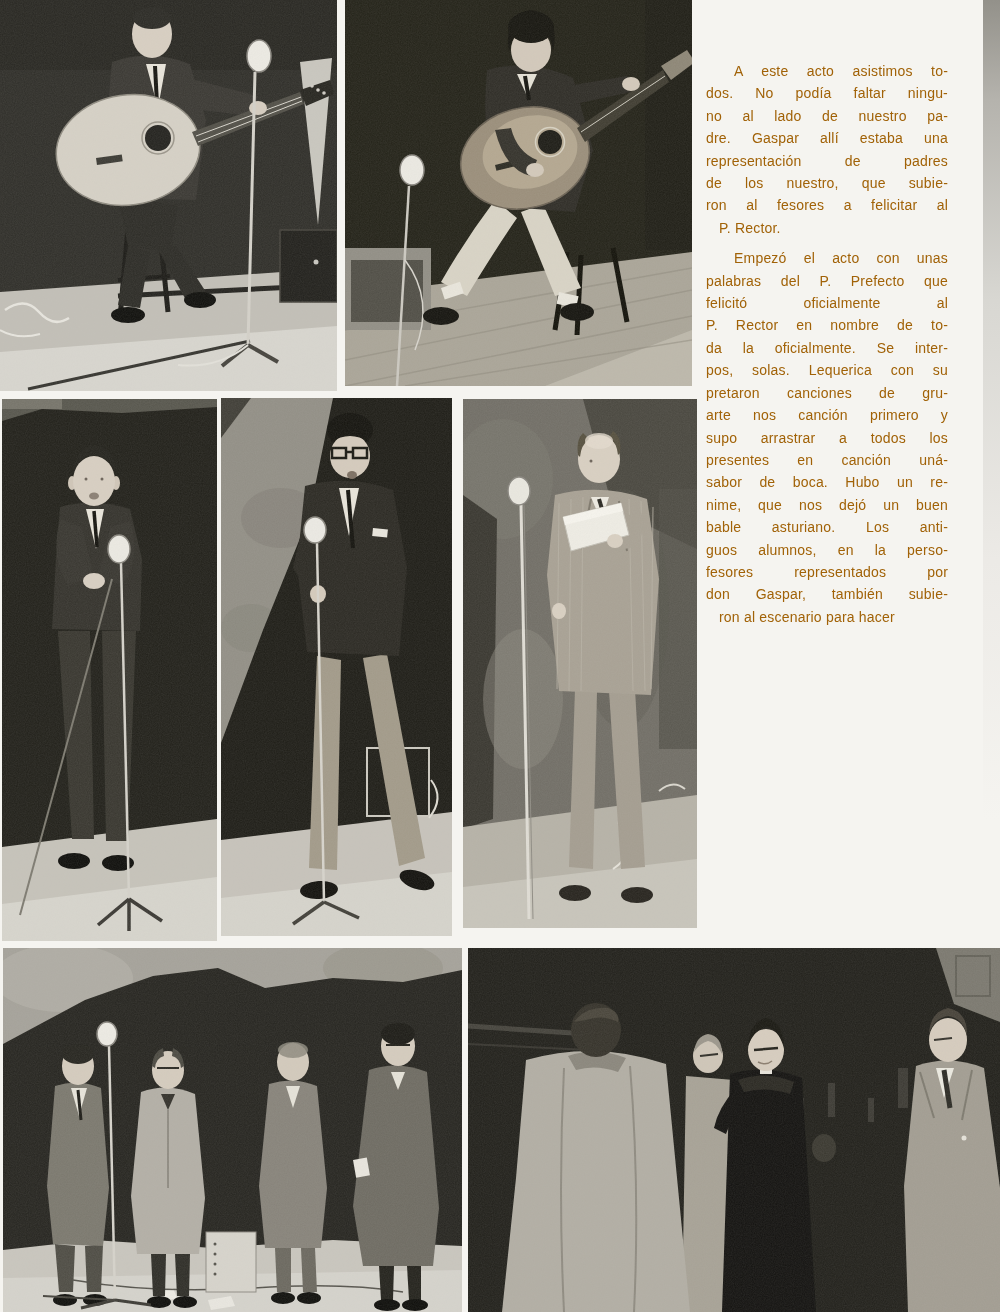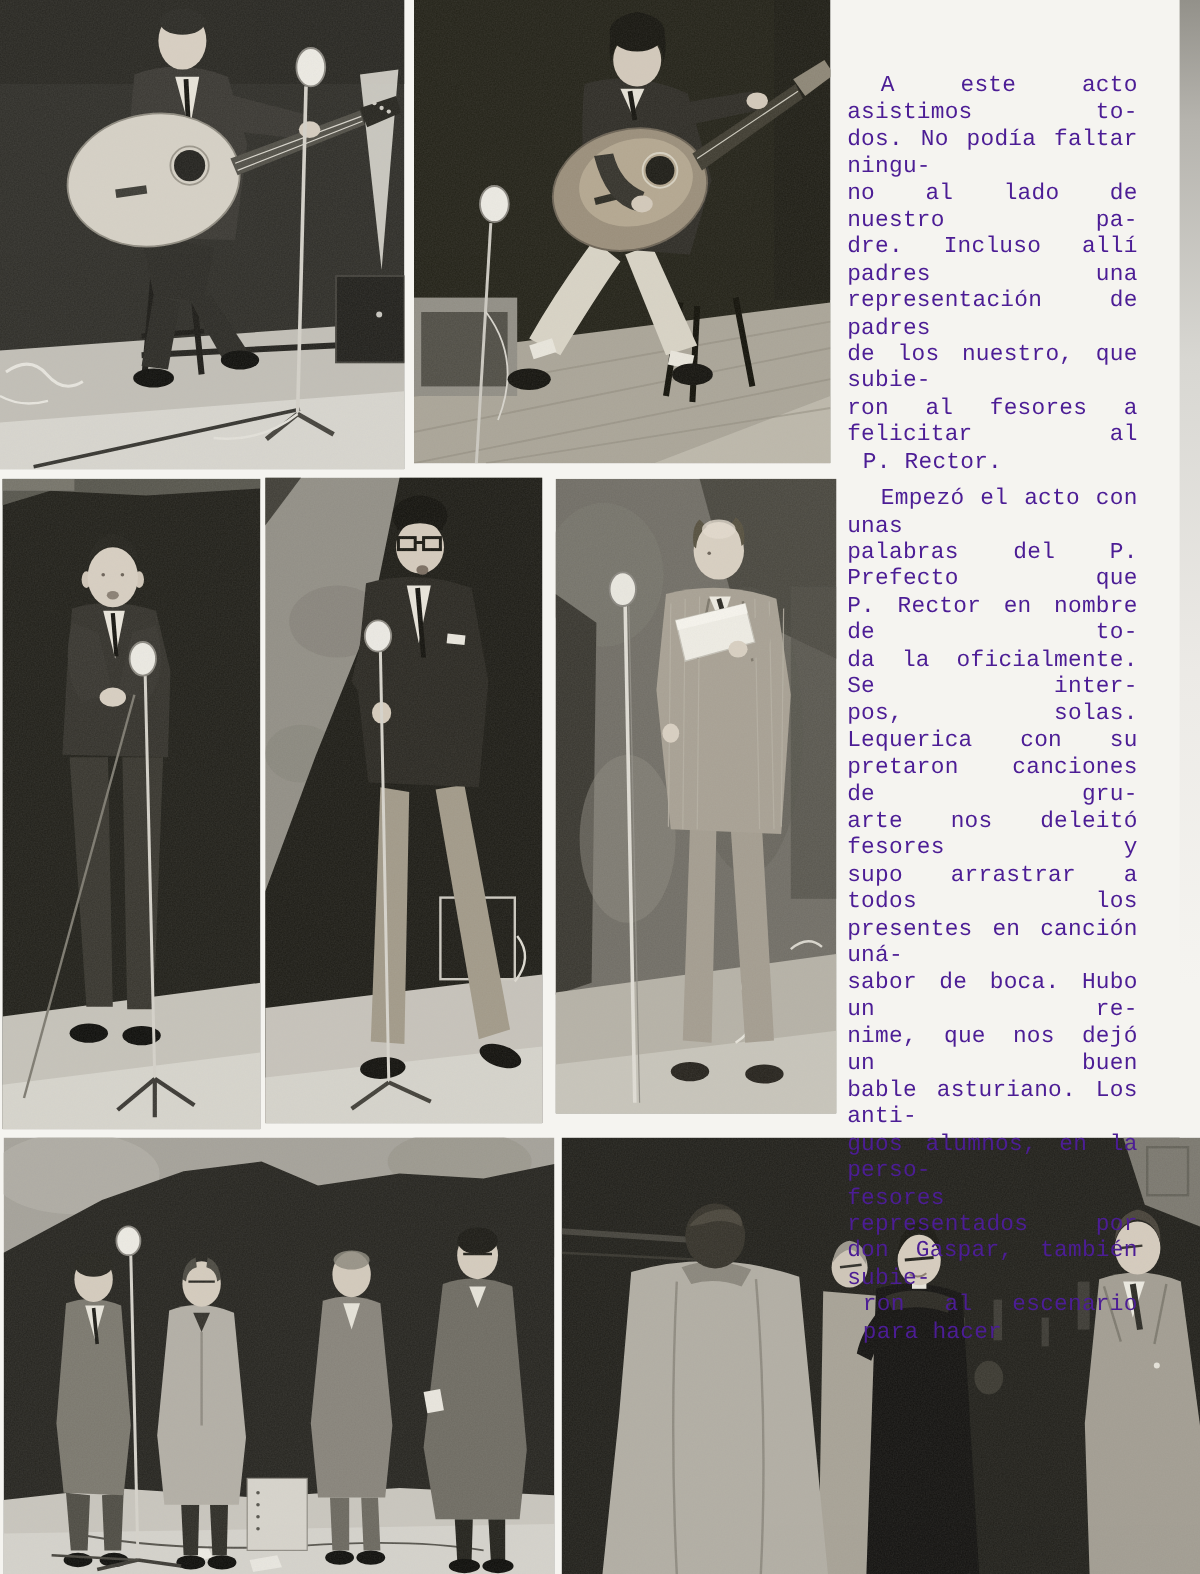--- a/index.html
+++ b/index.html
@@ -19,21 +19,21 @@
   #ph-bottom-left{left:3px; top:948px;width:459px;height:364px;}
   #ph-bottom-right{left:468px;top:948px;width:532px;height:364px;}
   
   .gutter{
     position:absolute;left:983px;top:0;width:17px;height:948px;
     background:linear-gradient(180deg,#93918a 0px,#b5b3ad 100px,#d8d7d2 300px,#eceae6 560px,#f5f4f0 820px);
   }
   
   .copy{
     position:absolute;left:706px;top:60px;width:242px;
-    color:#4c1d95;font-size:19px;line-height:22.4px;letter-spacing:0.2px;font-family:Liberation Mono, monospace;
+    color:#a16207;font-size:14px;line-height:22.4px;letter-spacing:0.2px;
   }
   .copy .para{margin:0 0 8px 0;}
   .copy .tl{text-align:justify;text-align-last:justify;white-space:normal;}
   .copy .ind{text-indent:28px;}
   .copy .end{text-align-last:left;margin-left:13px;}
 </style>
 </head>
 <body>
 
 <svg width="0" height="0" style="position:absolute" aria-hidden="true">
@@ -430,34 +430,35 @@
       </g>
       <rect width="532" height="364" filter="url(#grain)" opacity="0.6"></rect>
     </svg>
   </figure>
 
   <div class="copy">
     <div class="para">
       <div class="tl ind">A este acto asistimos to-</div>
       <div class="tl">dos. No podía faltar ningu-</div>
       <div class="tl">no al lado de nuestro pa-</div>
-      <div class="tl">dre. Incluso allí padres una</div>
+      <div class="tl">dre. Gaspar allí estaba una</div>
       <div class="tl">representación  de  padres</div>
       <div class="tl">de los nuestro, que subie-</div>
       <div class="tl">ron al fesores a felicitar al</div>
       <div class="tl end">P. Rector.</div>
     </div>
     <div class="para">
       <div class="tl ind">Empezó el acto con unas</div>
       <div class="tl">palabras del P. Prefecto que</div>
+      <div class="tl">felicitó oficialmente al</div>
       <div class="tl">P. Rector en nombre de to-</div>
       <div class="tl">da la oficialmente. Se inter-</div>
       <div class="tl">pos, solas. Lequerica con su</div>
       <div class="tl">pretaron canciones de gru-</div>
-      <div class="tl">arte nos deleitó fesores y</div>
+      <div class="tl">arte nos canción primero y</div>
       <div class="tl">supo arrastrar a todos los</div>
       <div class="tl">presentes en canción uná-</div>
       <div class="tl">sabor de boca. Hubo un re-</div>
       <div class="tl">nime, que nos dejó un buen</div>
       <div class="tl">bable asturiano. Los anti-</div>
       <div class="tl">guos alumnos, en la perso-</div>
       <div class="tl">fesores representados por</div>
       <div class="tl">don Gaspar, también subie-</div>
       <div class="tl end">ron al escenario para hacer</div>
     </div>

